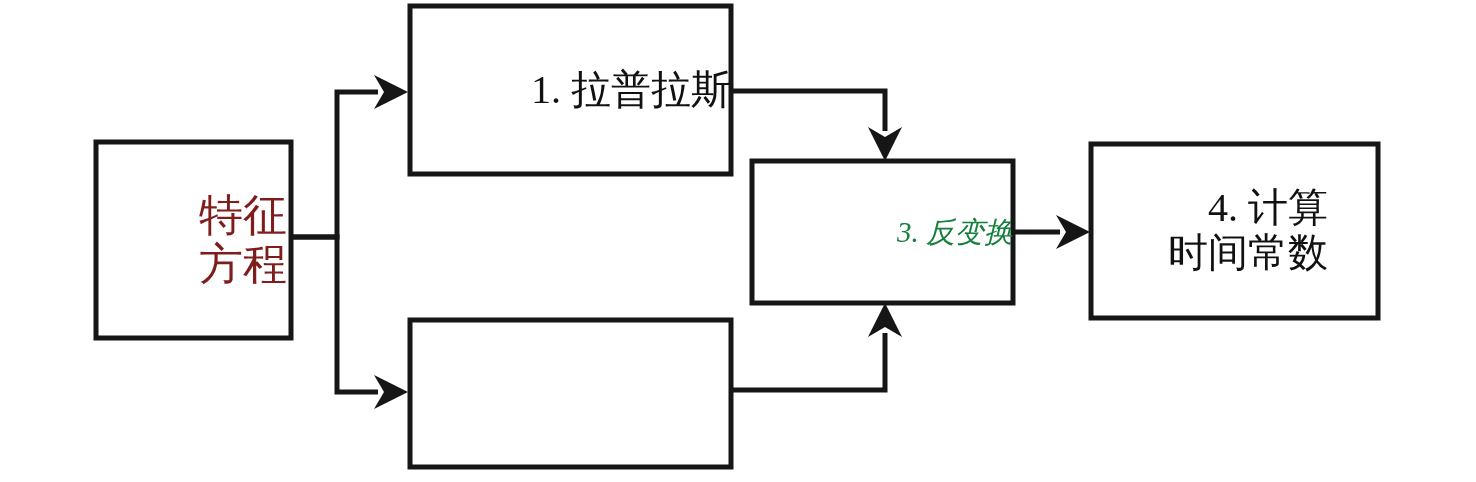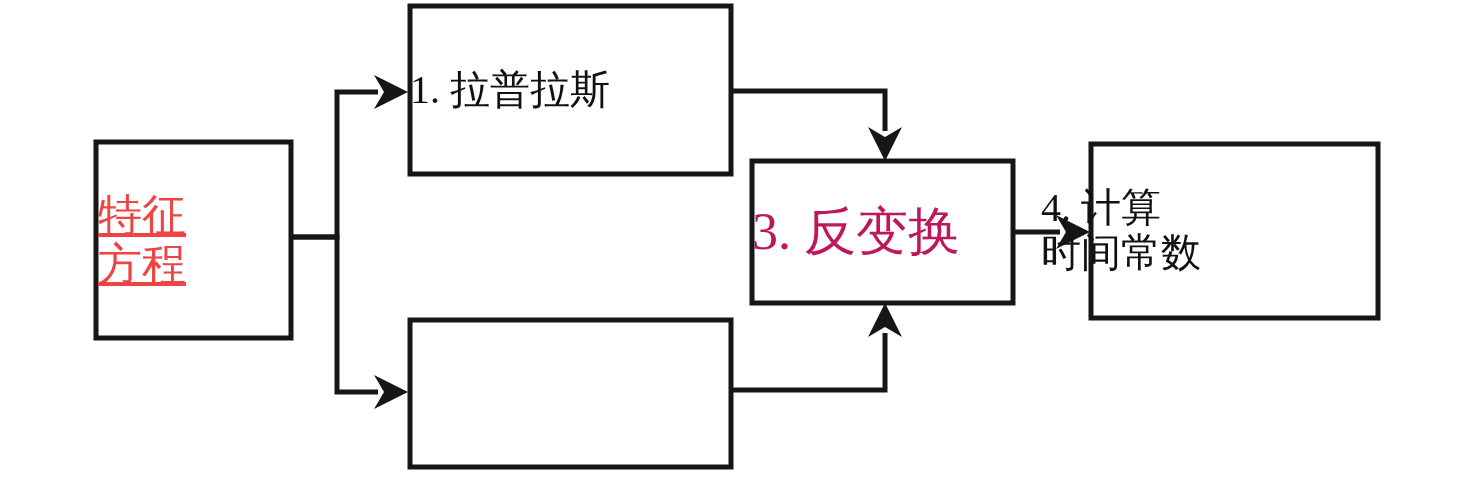--- a/index.html
+++ b/index.html
@@ -36,21 +36,21 @@
     stroke-linejoin: miter;
   }
   .arrowhead {
     fill: #161616;
     stroke: none;
   }
   .node-label {
     position: absolute;
     display: flex;
     flex-direction: column;
-    align-items: flex-start;
+    align-items: flex-end;
     justify-content: center;
     text-align: center;
     color: #111111;
     font-family: "Liberation Serif", "DejaVu Serif", serif;
     line-height: 1.12;
     white-space: pre;
     pointer-events: none;
   }
   .node-label .line {
     display: block;
@@ -85,19 +85,19 @@
       </g>
     <g id="node-layer">
         <rect class="node-rect" x="96" y="142" width="195" height="196" stroke="#161616" stroke-width="5"></rect>
         <rect class="node-rect" x="410" y="6" width="321" height="168" stroke="#161616" stroke-width="5"></rect>
         <rect class="node-rect" x="410" y="320" width="321" height="147" stroke="#161616" stroke-width="5"></rect>
         <rect class="node-rect" x="752" y="161" width="261" height="142" stroke="#161616" stroke-width="5"></rect>
         <rect class="node-rect" x="1091" y="144" width="287" height="174" stroke="#161616" stroke-width="5"></rect>
       </g>
   </svg>
   <div id="label-layer">
-      <div class="node-label" style="left: 98px; top: 142px; width: 195px; height: 196px; font-size: 44px; color: #ef4444; text-decoration: underline;"><span class="line">特征</span><span class="line">方程</span></div>
+      <div class="node-label" style="left: 92px; top: 142px; width: 195px; height: 196px; font-size: 44px; color: #7f1d1d;"><span class="line">特征</span><span class="line">方程</span></div>
       <div class="node-label" style="left: 410px; top: 6px; width: 321px; height: 168px; font-size: 40px; color: rgb(17, 17, 17);"><span class="line">1. 拉普拉斯</span></div>
       <div class="node-label" style="left: 410px; top: 320px; width: 321px; height: 147px; font-size: 40px; color: rgb(17, 17, 17);"></div>
-      <div class="node-label" style="left: 752px; top: 161px; width: 261px; height: 142px; font-size: 52px; color: #be185d;"><span class="line">3. 反变换</span></div>
+      <div class="node-label" style="left: 752px; top: 161px; width: 261px; height: 142px; font-size: 29px; color: #15803d; font-style: italic;"><span class="line">3. 反变换</span></div>
       <div class="node-label" style="left: 1041px; top: 144px; width: 287px; height: 174px; font-size: 40px; color: rgb(17, 17, 17);"><span class="line">4. 计算</span><span class="line">时间常数</span></div>
     </div>
 </div>
 
 </body></html>

